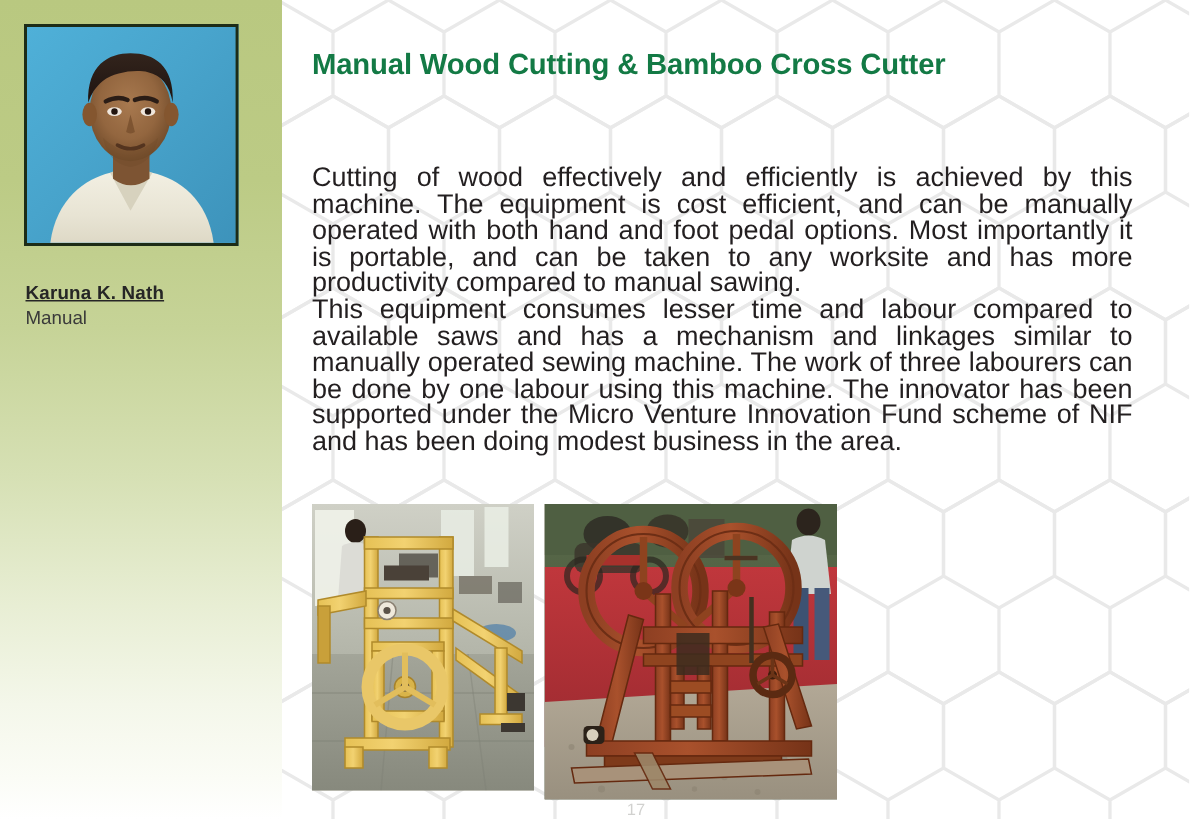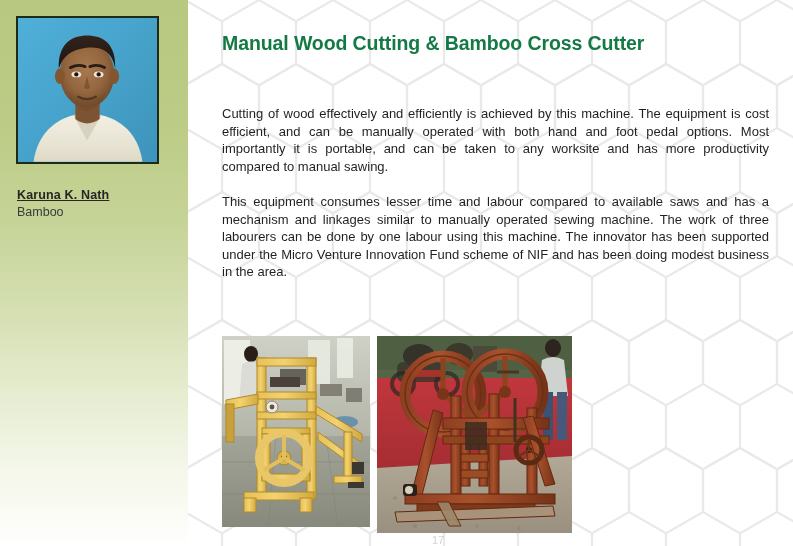--- a/index.html
+++ b/index.html
@@ -82,21 +82,21 @@
     left: 17px;
     top: 205px;
     font-size: 12.5px;
     font-weight: normal;
     color: #3a3a3a;
   }
 
   
   #content {
     position: absolute;
-    left: 188px;
+    left: 174px;
     top: 0;
     width: 605px;
     height: 546px;
     z-index: 3;
   }
 
   #page-title {
     position: absolute;
     left: 34px;
     top: 19px;
@@ -104,21 +104,21 @@
     font-size: 19.5px;
     font-weight: bold;
     color: #137a45;
     letter-spacing: -0.1px;
   }
 
   .para {
     position: absolute;
     left: 34px;
     width: 547px;
-    font-size: 13px;
+    font-size: 18px;
     line-height: 17.6px;
     color: #231f20;
     text-align: justify;
   }
   #para-1 { top: 92px; }
   #para-2 { top: 180px; }
 
   
   .photo {
     position: absolute;
@@ -241,21 +241,21 @@
 
         <path d="M71 60 L68 72 q3 2 6 0 Z" fill="#79502e" opacity="0.85"></path>
 
         <path d="M62 81 q9 5 18 0" stroke="#54341f" stroke-width="2.4" fill="none" stroke-linecap="round"></path>
 
         <path d="M52 76 q19 18 38 0 q-4 18 -19 20 q-15 -2 -19 -20 Z" fill="#6d4828" opacity="0.28"></path>
       </svg>
     </div>
 
     <div id="person-name">Karuna K. Nath</div>
-    <div id="person-region">Bamboo</div>
+    <div id="person-region">Manual</div>
   </div>
 
   <div id="content">
 
     <h1 id="page-title">Manual Wood Cutting &amp; Bamboo Cross Cutter</h1>
 
     <p class="para" id="para-1">Cutting of wood effectively and efficiently is achieved by this machine.  The equipment is cost efficient, and can be manually operated with both hand and foot pedal options. Most importantly it is portable, and can be taken to any worksite and has more productivity compared to manual sawing.</p>
     <p class="para" id="para-2">This equipment consumes lesser time and labour compared to available saws and has a mechanism and linkages similar to manually operated sewing machine. The work of three labourers can be done by one labour using this machine. The innovator has been supported under the Micro Venture Innovation Fund scheme of NIF and has been doing modest business in the area.</p>
 
     <div class="photo" id="photo-left">

